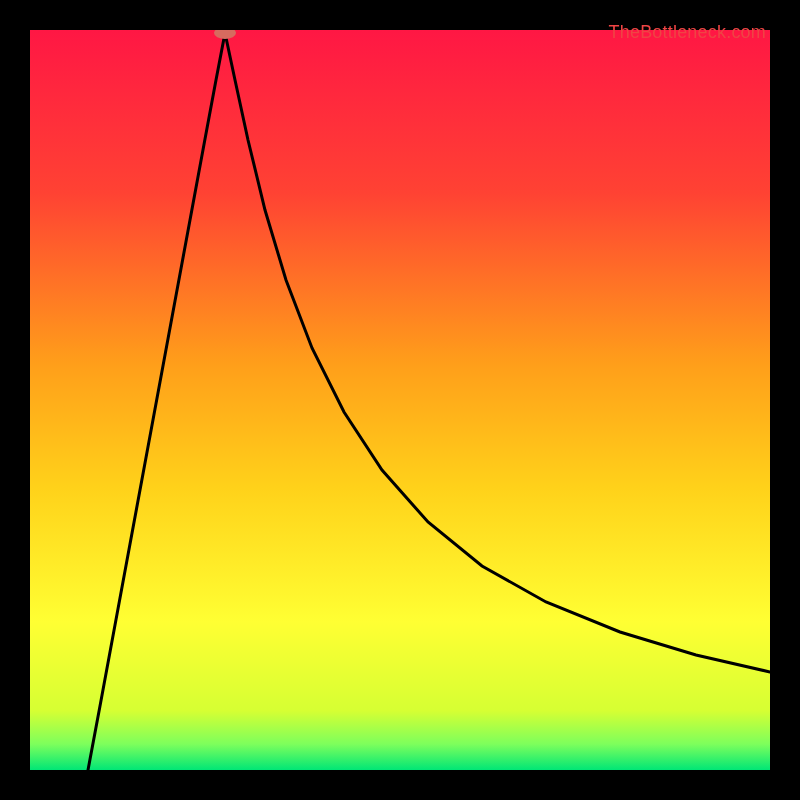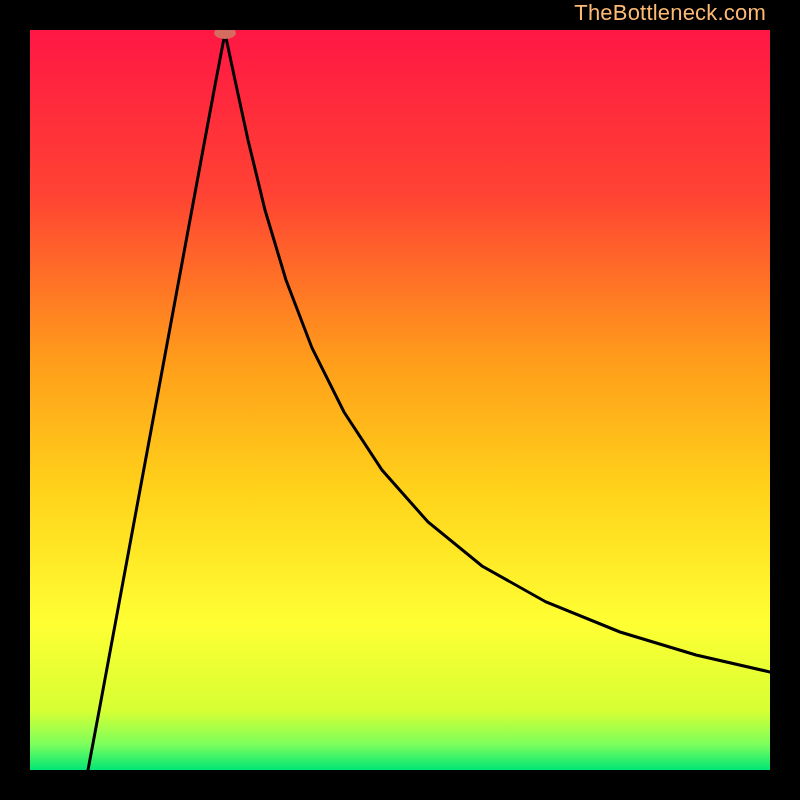--- a/index.html
+++ b/index.html
@@ -20,24 +20,24 @@
   .plot {
     position: absolute;
     top: 30px;
     left: 30px;
     width: 740px;
     height: 740px;
     overflow: hidden;
   }
   .watermark {
     position: absolute;
-    top: 0;
+    top: 22px;
     right: 34px;
-    color: #fdba74;
-    font-size: 22px;
+    color: #ef4444;
+    font-size: 18px;
     font-weight: 500;
     letter-spacing: 0.2px;
     pointer-events: none;
   }
   svg { display: block; }
 </style>
 </head>
 <body>
 
 <div class="frame">

